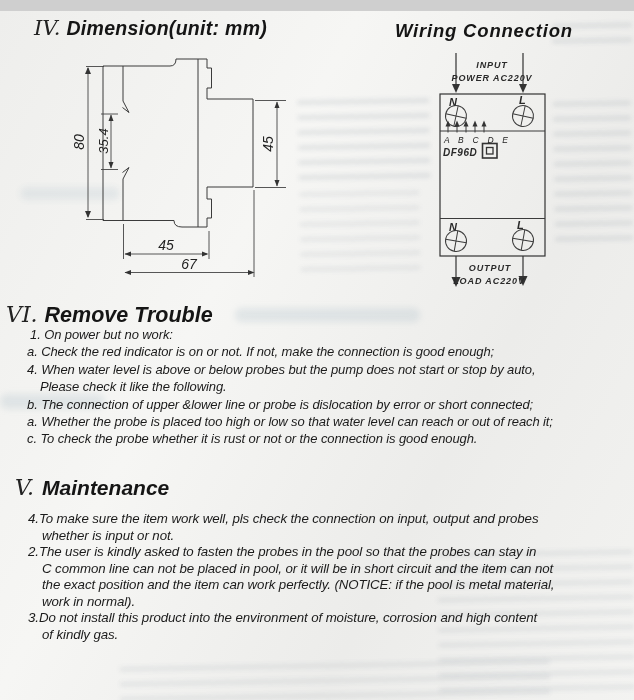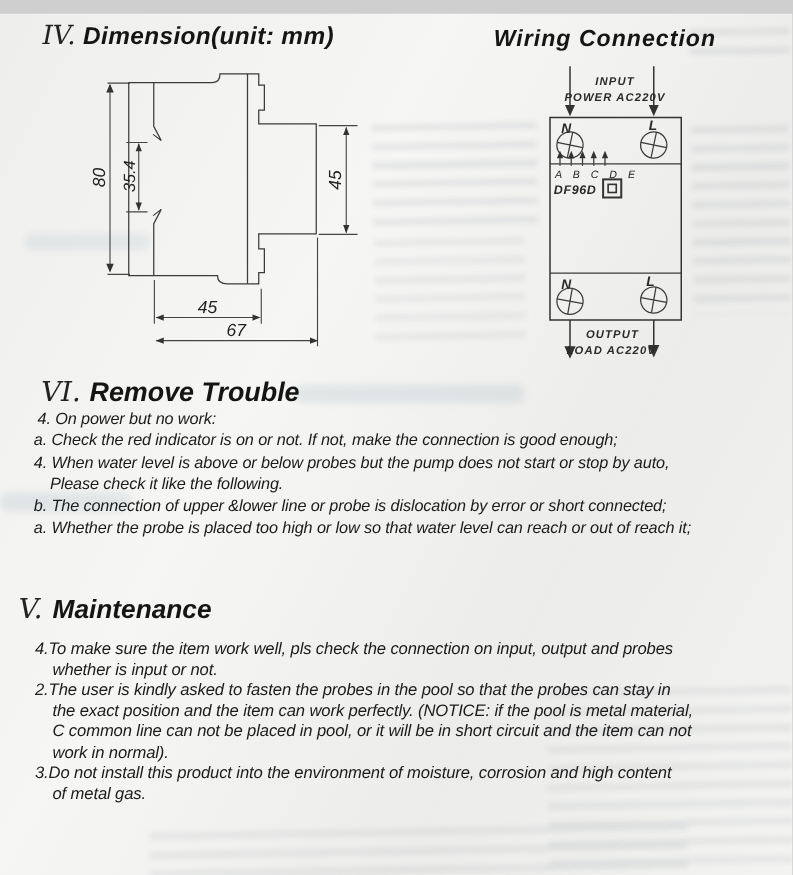--- a/index.html
+++ b/index.html
@@ -16,21 +16,21 @@
 
   
   .sec-hdr { position:absolute; white-space:nowrap; }
   .sec-hdr .num { font-family:"DejaVu Serif","Liberation Serif",serif; font-weight:400; color:#222; }
   .sec-hdr .ttl { font-weight:700; color:#151515; }
   #dim-hdr { left:34px; top:5px; }
   #dim-hdr .num { font-size:21px; }
   #dim-hdr .ttl { font-size:19.5px; letter-spacing:.3px; margin-left:6px; }
   #wiring-hdr { left:395px; top:9px; }
   #wiring-hdr .ttl { font-size:18.5px; letter-spacing:.8px; }
-  #trouble-hdr { left:33px; top:291px; }
+  #trouble-hdr { left:6px; top:291px; }
   #trouble-hdr .num { font-size:22px; }
   #trouble-hdr .ttl { font-size:21.5px; margin-left:7px; }
   #maint-hdr { left:15px; top:464px; }
   #maint-hdr .num { font-size:22px; }
   #maint-hdr .ttl { font-size:21px; margin-left:8px; }
 
   
   .textblock { position:absolute; white-space:nowrap; }
   #trouble-lines { left:27px; top:315px; font-size:13px; line-height:17.4px; letter-spacing:-.1px; color:#1b1b1b; }
   #maint-lines   { left:28px; top:500px; font-size:13.3px; line-height:16.5px; letter-spacing:-.1px; color:#1b1b1b; }
@@ -72,37 +72,38 @@
     <span class="ttl">Wiring Connection</span>
   </div>
   <div class="sec-hdr" id="trouble-hdr">
     <span class="num">VI.</span><span class="ttl">Remove Trouble</span>
   </div>
   <div class="sec-hdr" id="maint-hdr">
     <span class="num">V.</span><span class="ttl">Maintenance</span>
   </div>
 
   <div class="textblock" id="trouble-lines">
-    <div class="pl3">4. On power but no work:</div>
+    <div class="pl3">1. On power but no work:</div>
     <div>a. Check the red indicator is on or not. If not, make the connection is good enough;</div>
     <div>4. When water level is above or below probes but the pump does not start or stop by auto,</div>
     <div class="pl13">Please check it like the following.</div>
     <div>b. The connection of upper &amp;lower line or probe is dislocation by error or short connected;</div>
     <div>a. Whether the probe is placed too high or low so that water level can reach or out of reach it;</div>
+    <div>c. To check the probe whether it is rust or not or the connection is good enough.</div>
   </div>
 
   <div class="textblock" id="maint-lines">
     <div>4.To make sure the item work well, pls check the connection on input, output and probes</div>
     <div class="pl14">whether is input or not.</div>
     <div>2.The user is kindly asked to fasten the probes in the pool so that the probes can stay in</div>
+    <div class="pl14">C common line can not be placed in pool, or it will be in short circuit and the item can not</div>
     <div class="pl14">the exact position and the item can work perfectly. (NOTICE: if the pool is metal material,</div>
-    <div class="pl14">C common line can not be placed in pool, or it will be in short circuit and the item can not</div>
     <div class="pl14">work in normal).</div>
     <div>3.Do not install this product into the environment of moisture, corrosion and high content</div>
-    <div class="pl14">of metal gas.</div>
+    <div class="pl14">of kindly gas.</div>
   </div>
 
   <svg class="overlay" width="634" height="700" viewBox="0 0 634 700">
 
     <g>
 
       <path class="ln" d="M103,55 H170 Q176,55 176,48 H207 V57 H211.5 V77 H207 V88 H253 V176 H207 V188 H211.5 V207 H207 V216 H182 Q174,216 174,209.5 H103 Z"></path>
       <path class="ln" d="M198,48 V216"></path>
       <path class="ln" d="M123,55 V90 L129,101.5 L122.5,96.5"></path>
       <path class="ln" d="M123,209.5 V168 L129,156.5 L122.5,161.5"></path>

